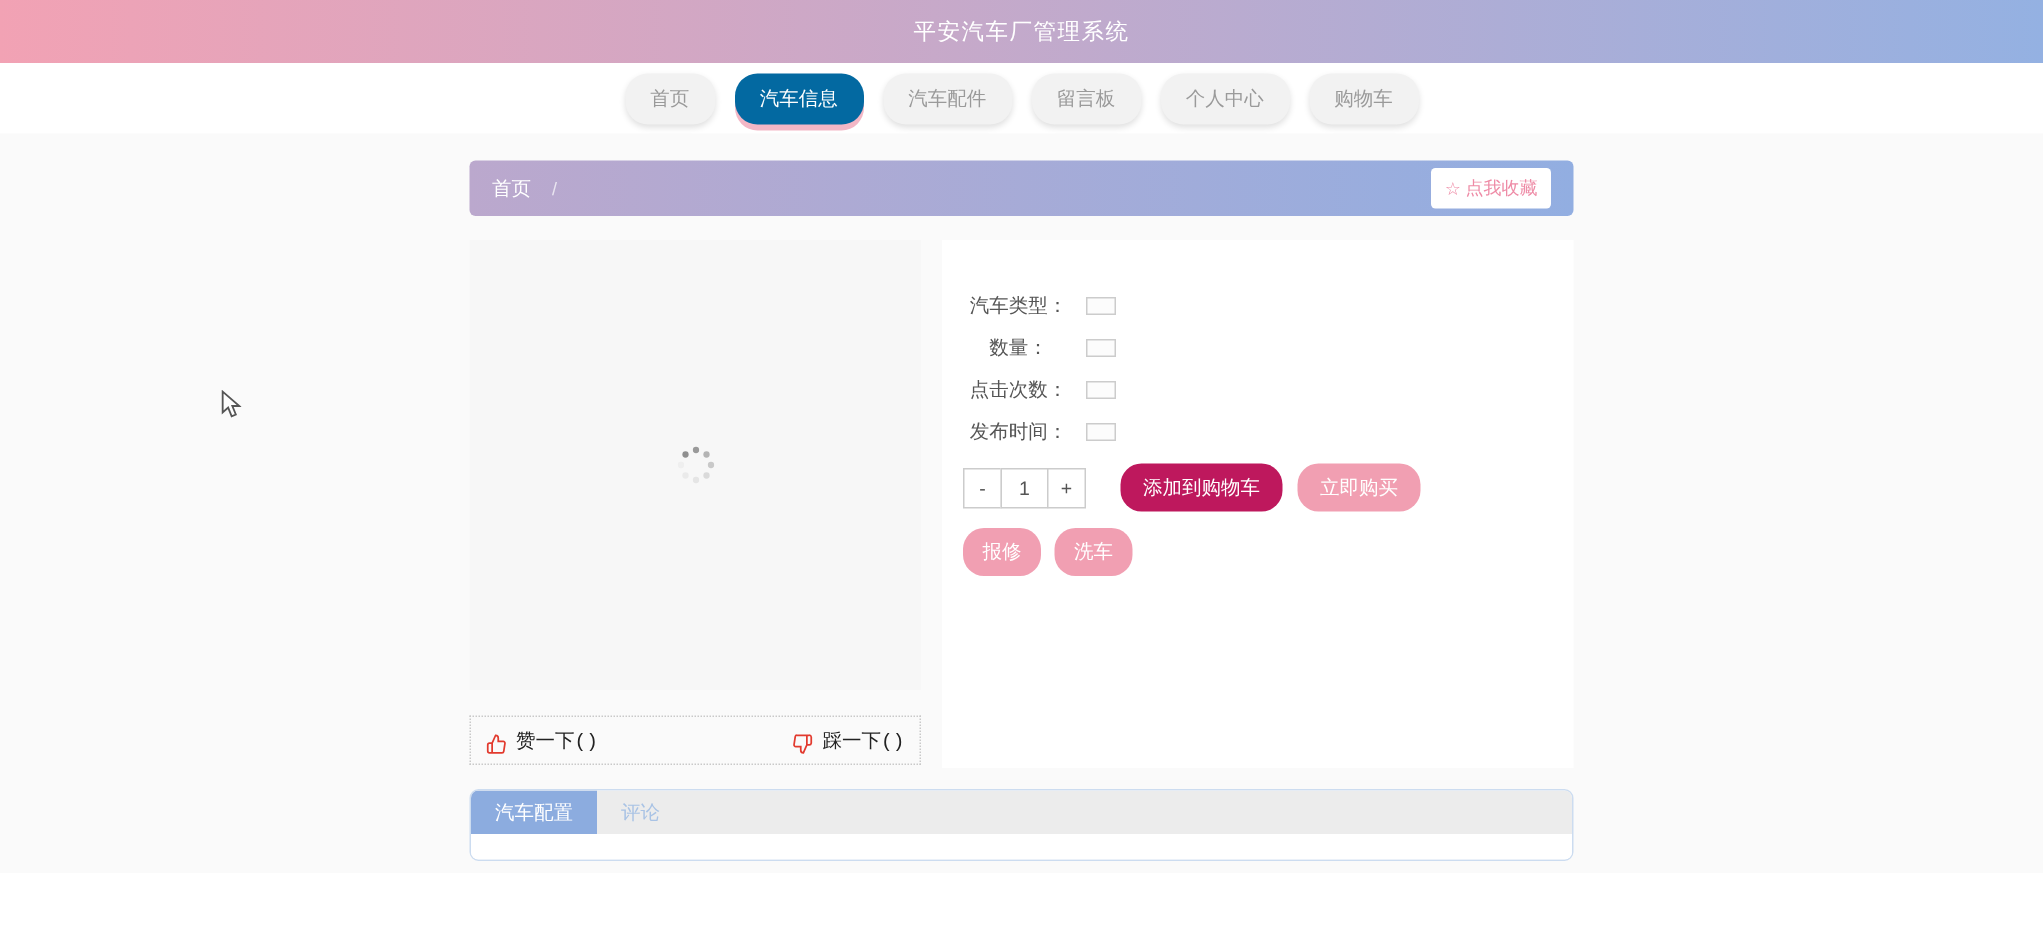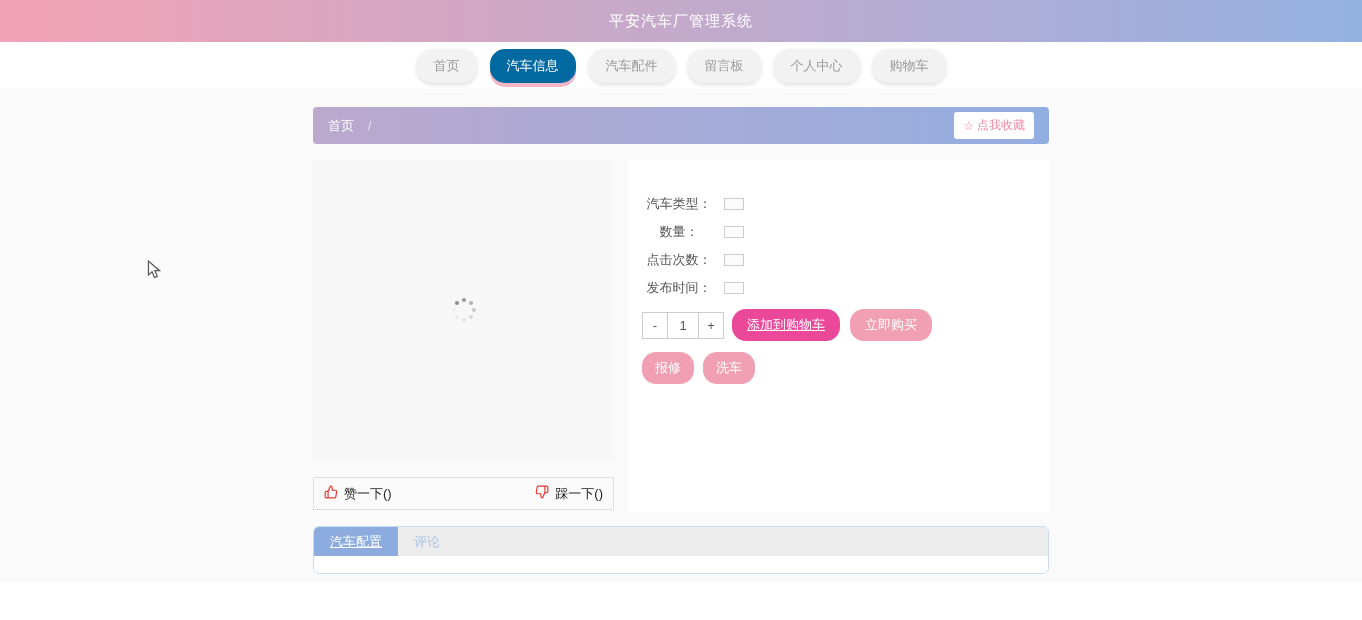--- a/index.html
+++ b/index.html
@@ -54,21 +54,21 @@
   .left-col { width:301px; }
   .image-box {
     height:300px; background:#f7f7f7;
     display:flex; align-items:center; justify-content:center;
   }
   .like-bar {
     margin-top:17px; border:1px dotted #c9c9c9; height:33px;
     display:flex; align-items:center; justify-content:space-between;
     padding:0 10px;
   }
-  .like-item { display:flex; align-items:flex-start; gap:6px; font-size:13px; color:#222; cursor:pointer; }
+  .like-item { display:flex; align-items:flex-end; gap:6px; font-size:13px; color:#222; cursor:pointer;font-family:Liberation Mono, monospace; }
 
   .right-col {
     flex:1; margin-left:14px; background:#fff; min-height:352px;
     padding:35px 20px 20px 14px;
   }
   .field-row { display:flex; align-items:center; margin-bottom:10px; }
   .field-label { width:74px; text-align:center; font-size:13px; color:#555; }
   .field-box { width:20px; height:12px; border:1px solid #ccc; background:#fcfcfc; margin-left:8px; }
 
   .qty-row { display:flex; align-items:center; margin-top:12px; }
@@ -80,36 +80,36 @@
   }
   .stepper .st-minus { width:26px; cursor:pointer; }
   .stepper .st-value { width:32px; margin-left:-1px; }
   .stepper .st-plus  { width:26px; margin-left:-1px; cursor:pointer; }
 
   .btn {
     border:none; border-radius:14px; color:#fff; font-size:13px;
     padding:7px 15px; cursor:pointer; white-space:nowrap;
     font-family:"Liberation Sans", sans-serif;
   }
-  .btn-blue { background:#ec4899; margin-left:8px;text-decoration:underline; }
+  .btn-blue { background:#be185d; margin-left:23px; }
   .btn-pink { background:#f19fb2; }
   .btn-buy  { margin-left:10px; }
   .action-row { margin-top:11px; display:flex; gap:9px; }
   .action-row .btn { padding:7px 13px; }
 
   .detail-section {
     margin-top:14px; border:1px solid #ccdcf0; border-radius:6px;
     background:#fff; overflow:hidden;
   }
   .detail-tabbar { background:#ececec; height:29px; display:flex; }
   .detail-tab {
     display:flex; align-items:center; padding:0 16px;
     font-size:13px; color:#a9c3e5; cursor:pointer;
   }
-  .detail-tab.active { background:#8cacdf; color:#fff;text-decoration:underline; }
+  .detail-tab.active { background:#8cacdf; color:#fff; }
   .detail-content { height:17px; background:#fff; }
 
   .page-footer { height:42px; background:#fff; }
 
   .cursor { position:absolute; left:147px; top:260px; pointer-events:none; }
 </style>
 </head>
 <body>
 
 <div class="app-header">

